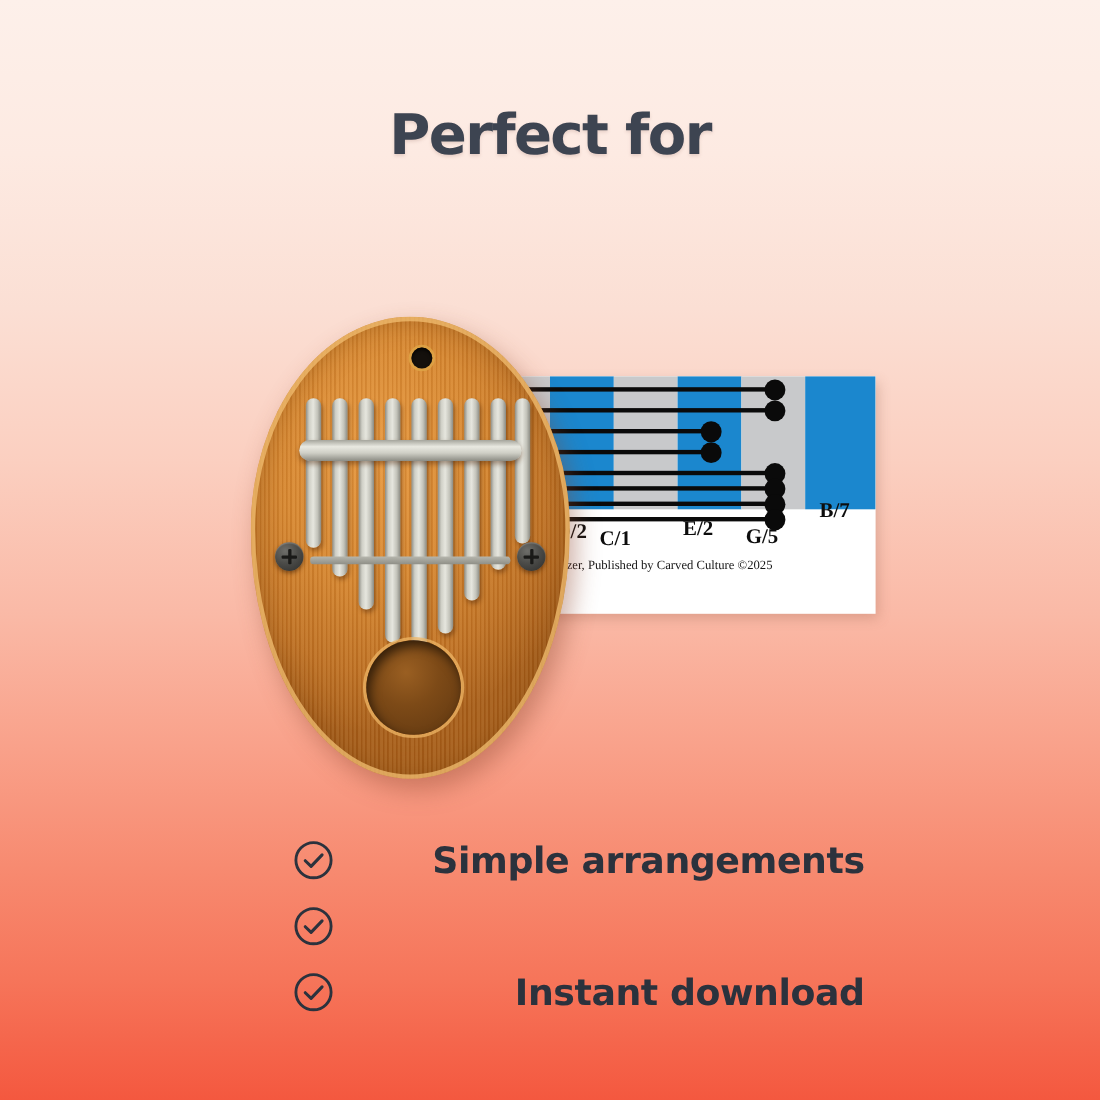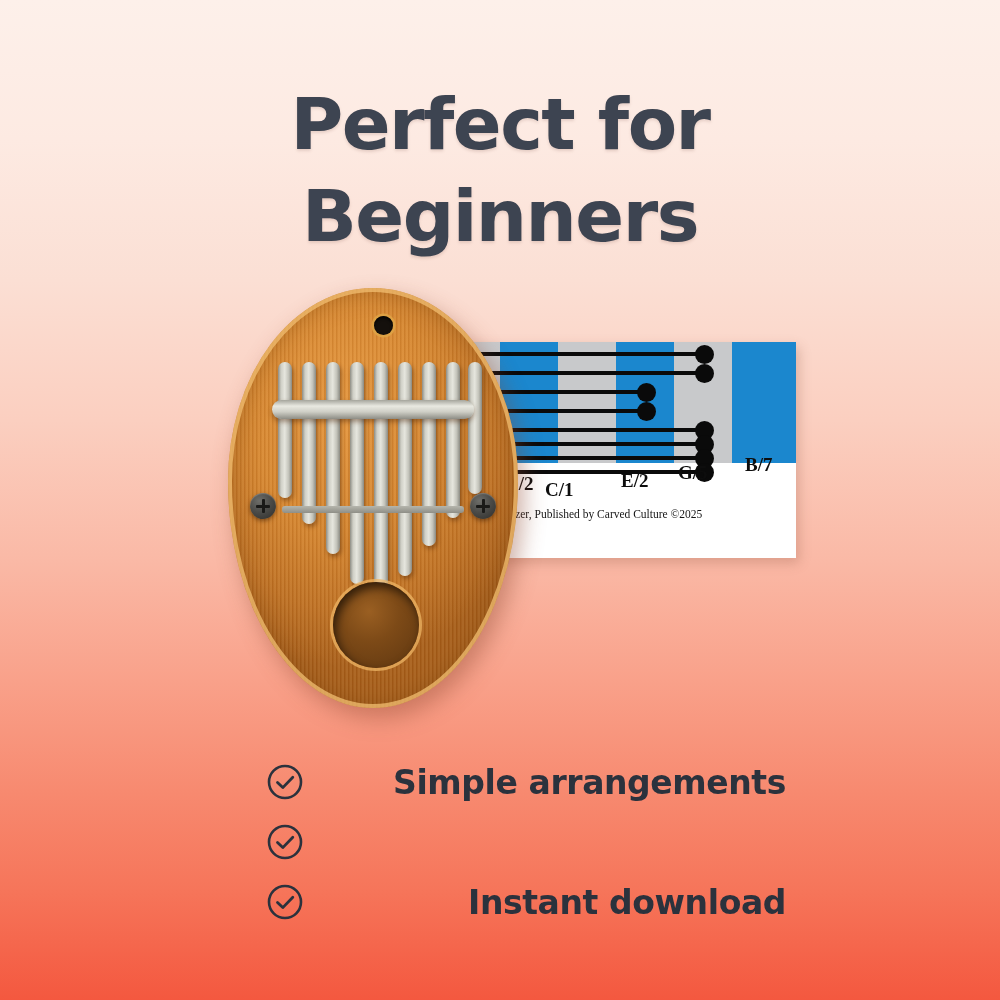--- a/index.html
+++ b/index.html
@@ -32,21 +32,21 @@
   
   .headline {
     position: absolute;
     left: 0;
     top: 78px;
     width: 1000px;
     text-align: center;
     color: #3d4451;
     font-family: "DejaVu Sans", sans-serif;
     font-weight: bold;
-    font-size: 72px;
+    font-size: 51px;
     line-height: 92px;
     letter-spacing: -1.5px;
     text-shadow: 0 2px 3px rgba(150, 110, 100, 0.22);
   }
   .headline .hl-line { display: block; }
 
   
   #card {
     position: absolute;
     left: 404px;
@@ -235,21 +235,20 @@
     white-space: nowrap;
   }
 </style>
 </head>
 <body>
 
 <div id="stage">
 
   <div class="headline">
     <span class="hl-line">Perfect for</span>
-    <span class="hl-line">Beginners</span>
   </div>
 
   <div id="card">
     <div id="chart-cols">
         <div class="col blue" style="left: 0px; width: 36px;"></div>
         <div class="col gray" style="left: 36px; width: 60px;"></div>
         <div class="col blue" style="left: 96px; width: 58px;"></div>
         <div class="col gray" style="left: 154px; width: 58px;"></div>
         <div class="col blue" style="left: 212px; width: 58px;"></div>
         <div class="col gray" style="left: 270px; width: 58px;"></div>
@@ -271,21 +270,21 @@
         <div class="staff-line" style="top: 114px; width: 300px;"></div>
         <div class="notehead" style="left: 291px; top: 107px;"></div>
         <div class="staff-line" style="top: 128px; width: 300px;"></div>
         <div class="notehead" style="left: 291px; top: 121px;"></div>
       </div>
     <div id="label-layer">
         <div class="note-label" style="left: 44px; top: 124px;">F/4</div>
         <div class="note-label" style="left: 101px; top: 131px;">D/2</div>
         <div class="note-label" style="left: 141px; top: 137px;">C/1</div>
         <div class="note-label" style="left: 217px; top: 128px;">E/2</div>
-        <div class="note-label" style="left: 274px; top: 120px;">G/5</div>
+        <div class="note-label" style="left: 274px; top: 136px;">G/5</div>
         <div class="note-label" style="left: 341px; top: 112px;">B/7</div>
       </div>
     <div id="credit">ed by Ryan Bomzer, Published by Carved Culture ©2025</div>
   </div>
 
   <div id="kalimba">
     <div id="kalimba-body"></div>
     <div id="kalimba-rim"></div>
     <div id="top-hole"></div>
     <div id="tine-layer">

